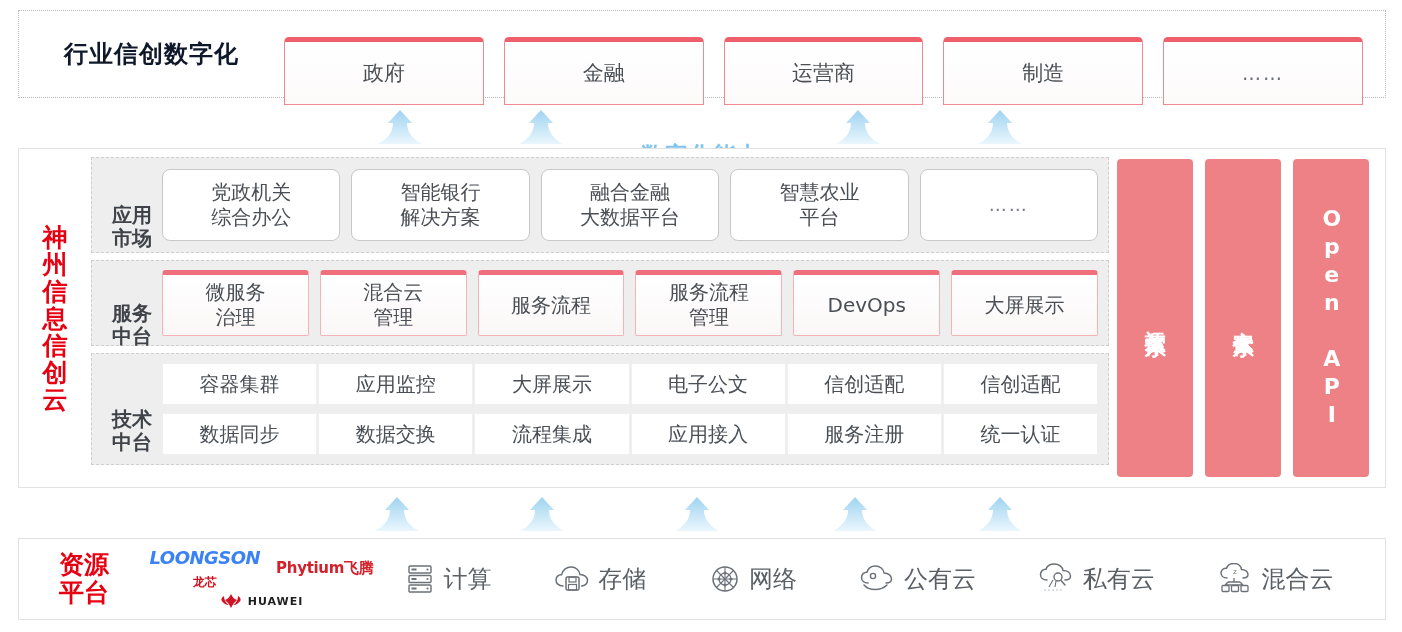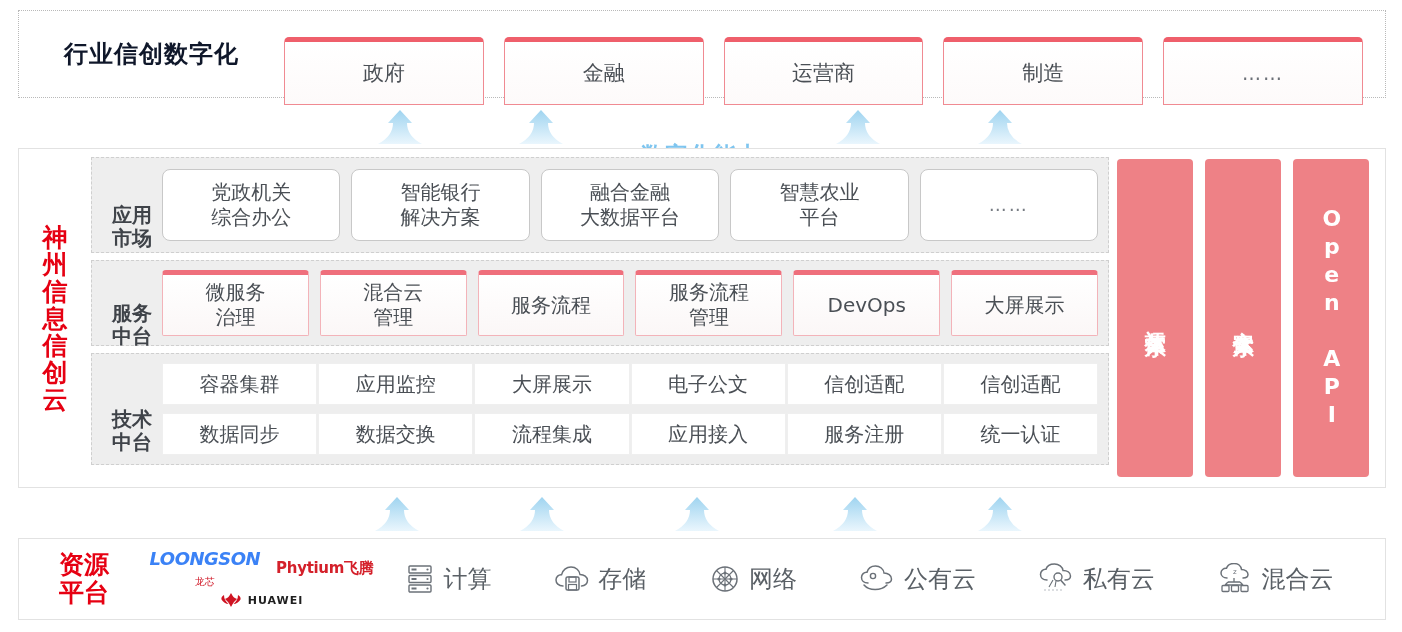--- a/index.html
+++ b/index.html
@@ -145,21 +145,21 @@
   }
   .res-vendors{
     width:225px;flex:none;
     display:flex;flex-direction:column;align-items:center;justify-content:center;gap:5px;
   }
   .vendor-row{display:flex;align-items:center;justify-content:center;gap:16px;}
   .logo-loongson{display:flex;flex-direction:column;align-items:center;line-height:1;}
   .logo-loongson .ls-main{
     font-size:18px;font-weight:bold;font-style:italic;color:#3b82f6;letter-spacing:-0.5px;
   }
-  .logo-loongson .ls-sub{font-size:10px;color:#cf1322;font-weight:normal;margin-top:9px;}
+  .logo-loongson .ls-sub{font-size:12px;color:#cf1322;font-weight:bold;margin-top:9px;}
   .logo-phytium{font-size:15px;font-weight:bold;color:#d4202a;letter-spacing:-0.3px;}
   .logo-huawei{display:flex;align-items:center;gap:6px;}
   .logo-huawei .hw-text{font-size:11px;font-weight:bold;color:#1f1f1f;letter-spacing:1px;}
 
   .res-items{flex:1;display:flex;align-items:center;justify-content:space-around;padding-right:20px;}
   .res-item{display:flex;align-items:center;gap:8px;}
   .res-item .ri-label{font-size:24px;color:#5a6066;}
   .res-item svg{display:block;}
 </style>
 </head>

